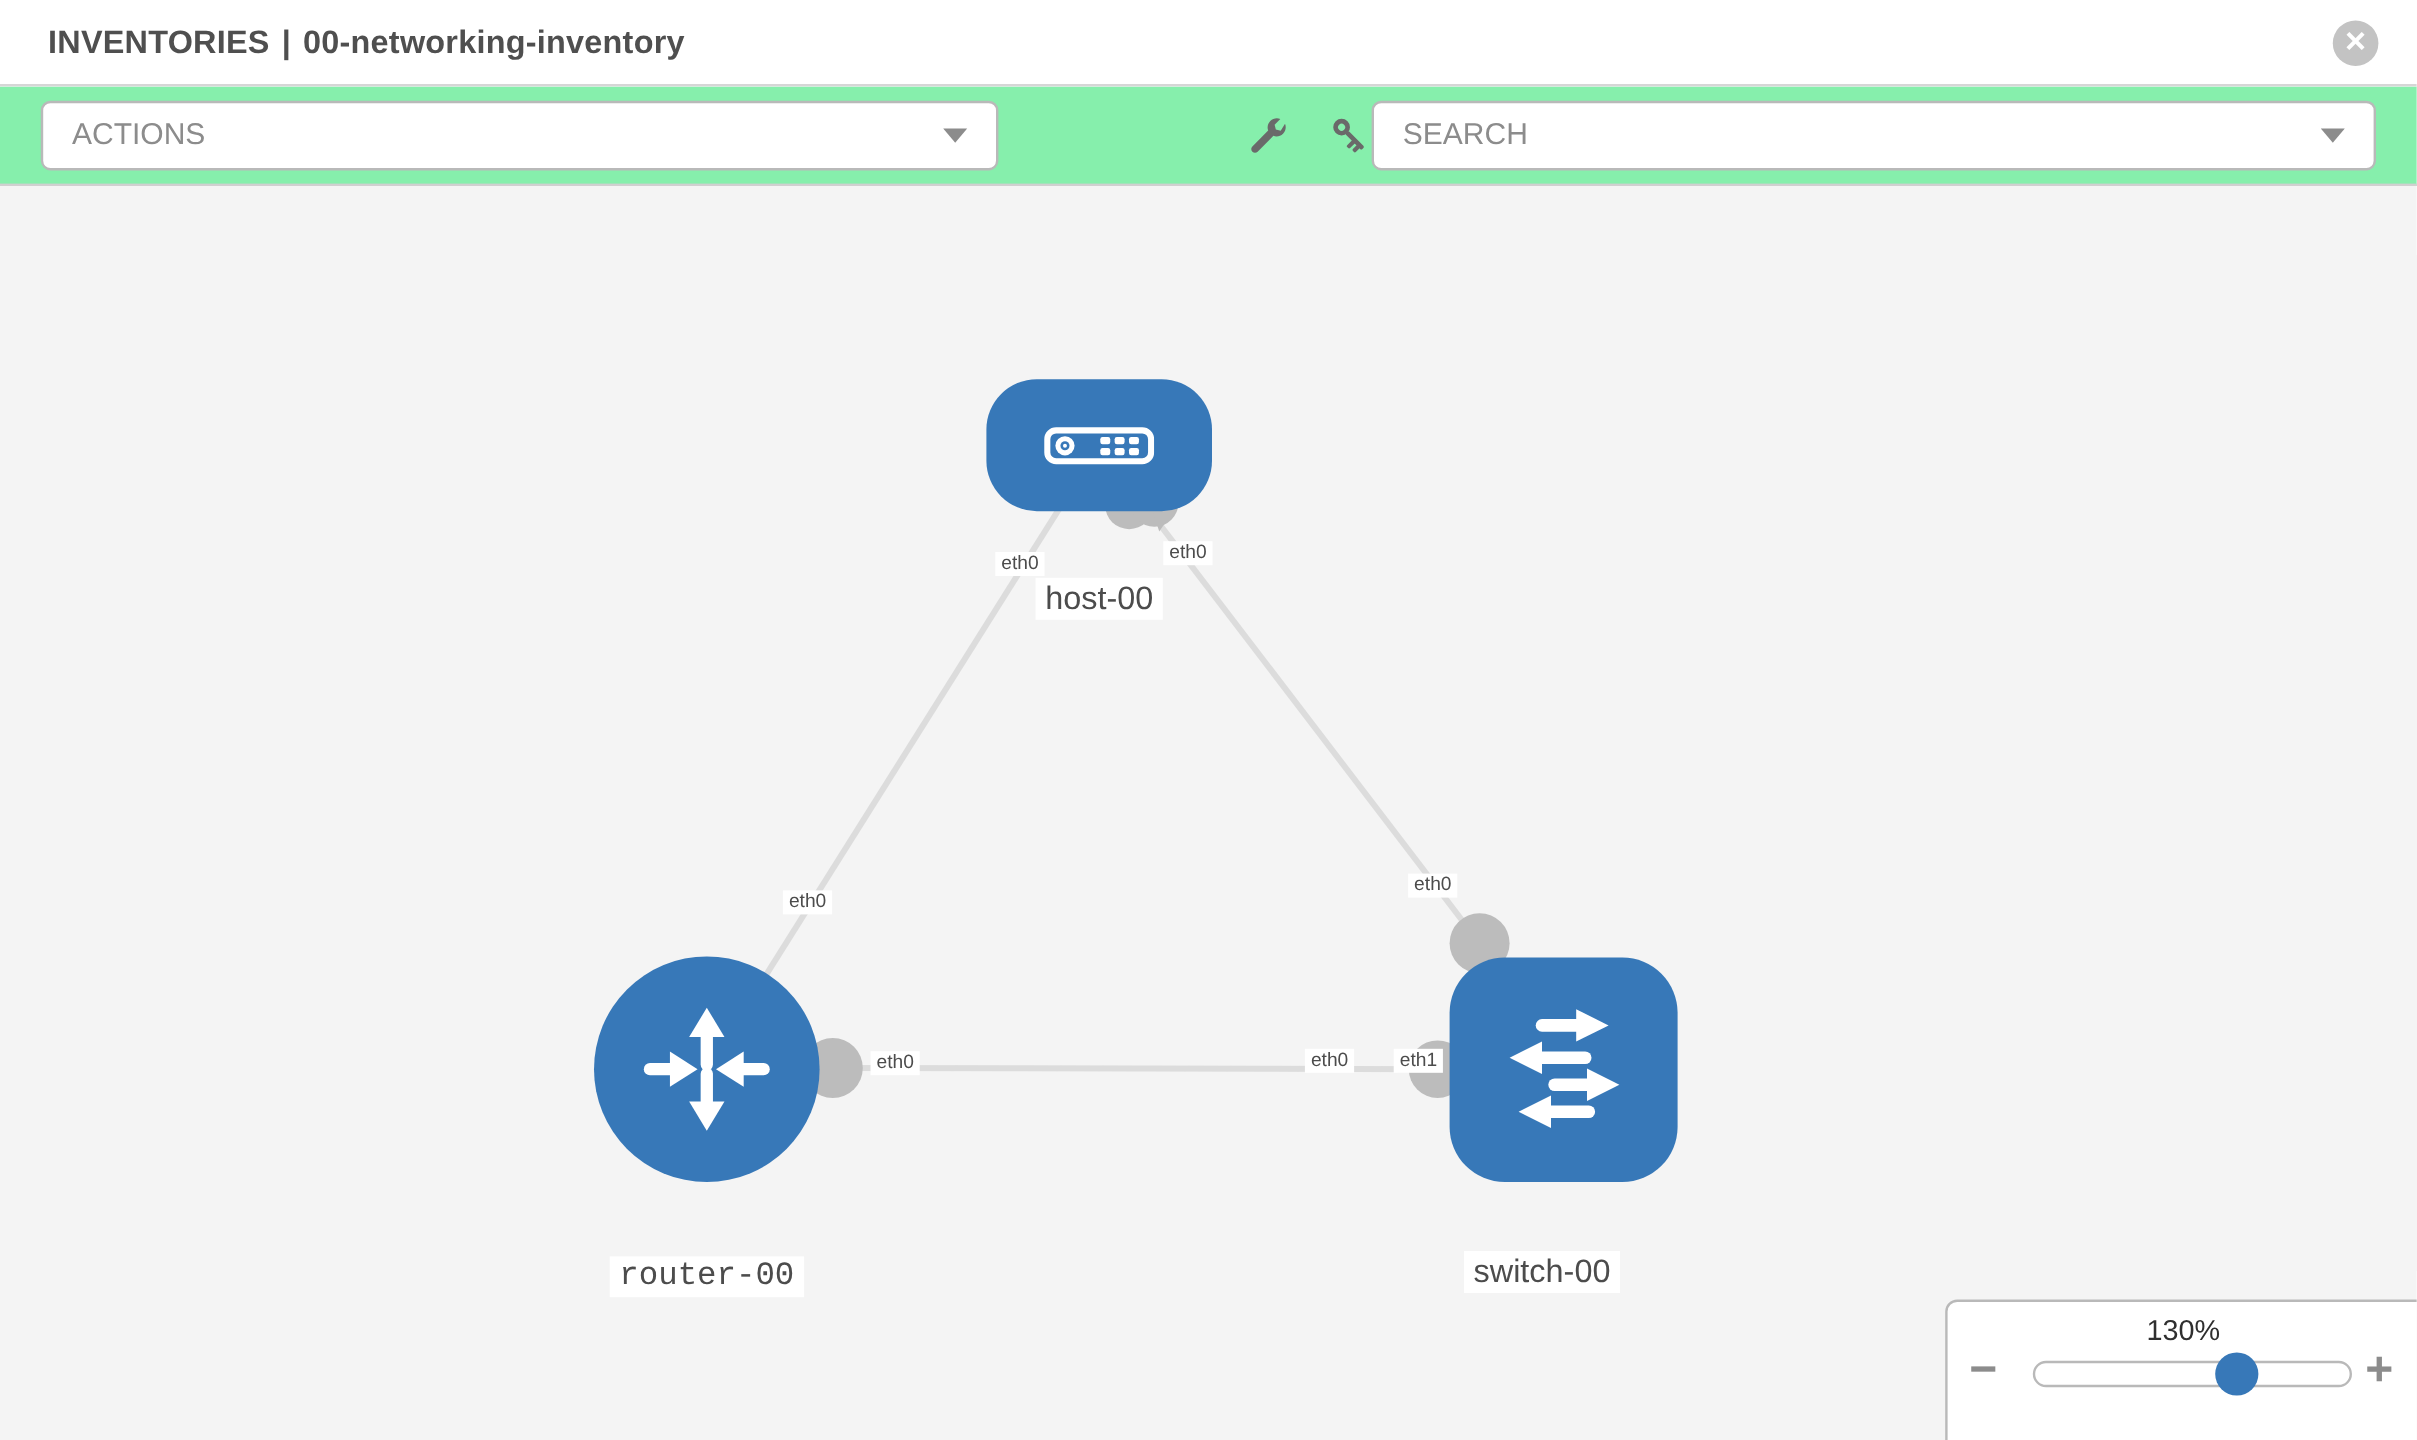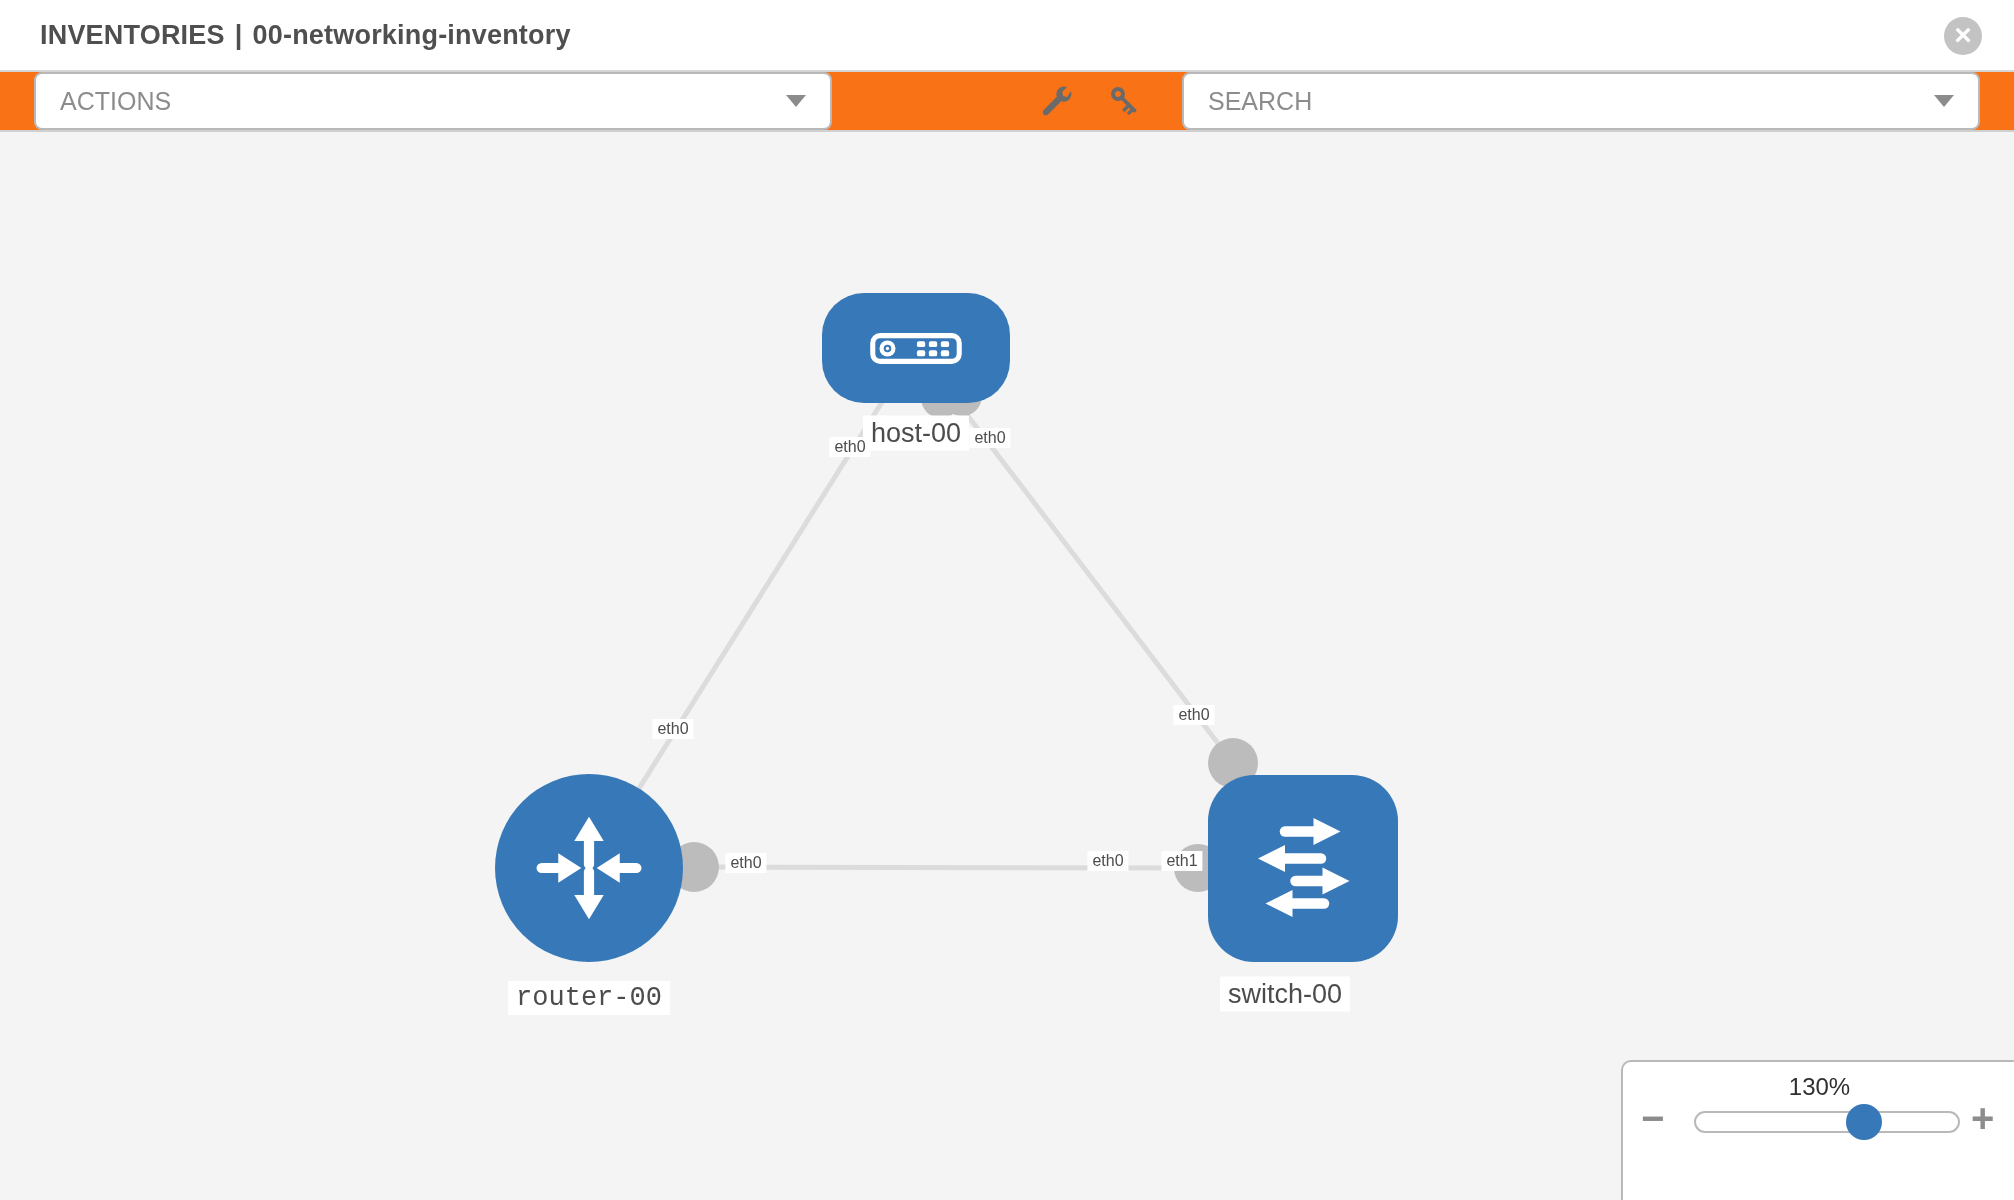--- a/index.html
+++ b/index.html
@@ -7,40 +7,40 @@
 
   .app { width:2014px; height:1200px; display:flex; flex-direction:column; }
 
   
   .hdr { height:72px; background:#fff; border-bottom:2px solid #d6d6d6; display:flex; align-items:center; padding:0 40px; position:relative; }
   .hdr-title { font-size:27px; font-weight:bold; color:#4f4f4f; letter-spacing:.2px; display:flex; gap:10px; }
   .close-btn { position:absolute; right:32px; top:17px; width:38px; height:38px; border:none; border-radius:50%; background:#c3c3c3; cursor:pointer; display:flex; align-items:center; justify-content:center; }
   .close-x { color:#fff; font-size:30px; font-weight:bold; line-height:1; margin-top:-3px; }
 
   
-  .toolbar { height:60px; background:#f97316; border-bottom:2px solid #d0d0d0; display:flex; align-items:center; padding:0 34px; }
+  .toolbar { height:83px; background:#86efac; border-bottom:2px solid #d0d0d0; display:flex; align-items:center; padding:0 34px; }
   .dd { height:58px; background:#fff; border:2px solid #b9b9b9; border-radius:8px; display:flex; align-items:center; padding:0 24px; color:#8c8c8c; font-size:25px; cursor:pointer; }
   .dd-actions { width:798px; }
-  .dd-search { flex:1; margin-left:39px; }
+  .dd-search { flex:1; }
   .dd-label { flex:1; }
   .caret { width:0; height:0; border-left:10px solid transparent; border-right:10px solid transparent; border-top:12px solid #8c8c8c; margin-left:12px; }
   .tools { margin-left:205px; display:flex; align-items:center; gap:34px; }
   .tool { width:36px; height:36px; cursor:pointer; display:block; }
 
   
   .canvas { position:relative; flex:1; background:#f4f4f4; overflow:hidden; }
   .links-layer { position:absolute; left:0; top:0; }
 
   .node { position:absolute; background:#3778b8; display:flex; align-items:center; justify-content:center; cursor:pointer; }
   .node-host   { left:822px; top:161px; width:188px; height:110px; border-radius:42px; }
   .node-router { left:495px; top:642px; width:188px; height:188px; border-radius:50%; }
   .node-switch { left:1208px; top:643px; width:190px; height:187px; border-radius:46px; }
 
   .lbl { position:absolute; transform:translate(-50%,-50%); background:#fff; color:#4c4c4c; white-space:nowrap; }
-  .lbl-node { font-size:27px; padding:2px 8px; }
+  .lbl-node { font-size:27px; padding:2px 8px;margin-top:43px; }
   .lbl-eth  { font-size:16px; padding:1px 5px; }
 
   
   .zoom-panel { position:absolute; left:1621px; top:928px; width:420px; height:150px; background:#fff; border:2px solid #b9b9b9; border-radius:10px; }
   .zoom-value { position:absolute; left:0; top:11px; width:393px; text-align:center; font-size:24px; color:#2f2f2f; }
   .zoom-minus, .zoom-plus { position:absolute; top:36px; font-size:40px; font-weight:bold; color:#8c8c8c; cursor:pointer; line-height:1; }
   .zoom-minus { left:18px; }
   .zoom-plus  { left:348px; }
   .zoom-track { position:absolute; left:71px; top:49px; width:266px; height:22px; background:#fff; border:2px solid #b9b9b9; border-radius:12px; cursor:pointer; }
   .zoom-thumb { position:absolute; left:223px; top:42px; width:36px; height:36px; border-radius:50%; background:#3778b8; cursor:grab; }

